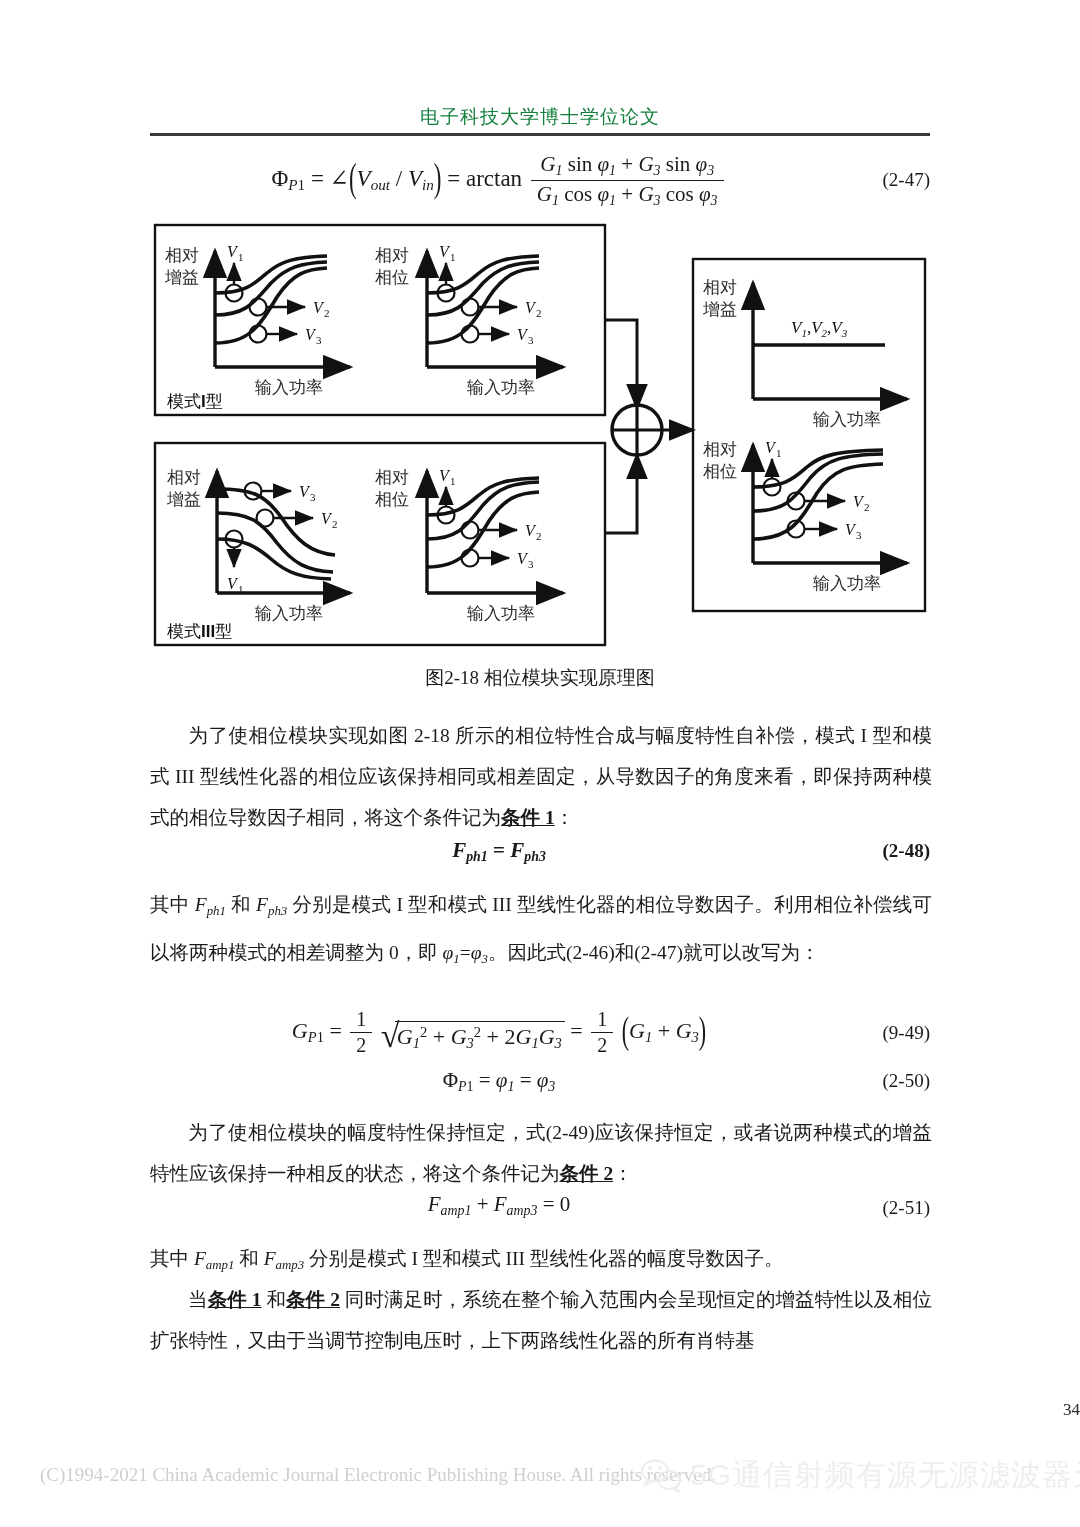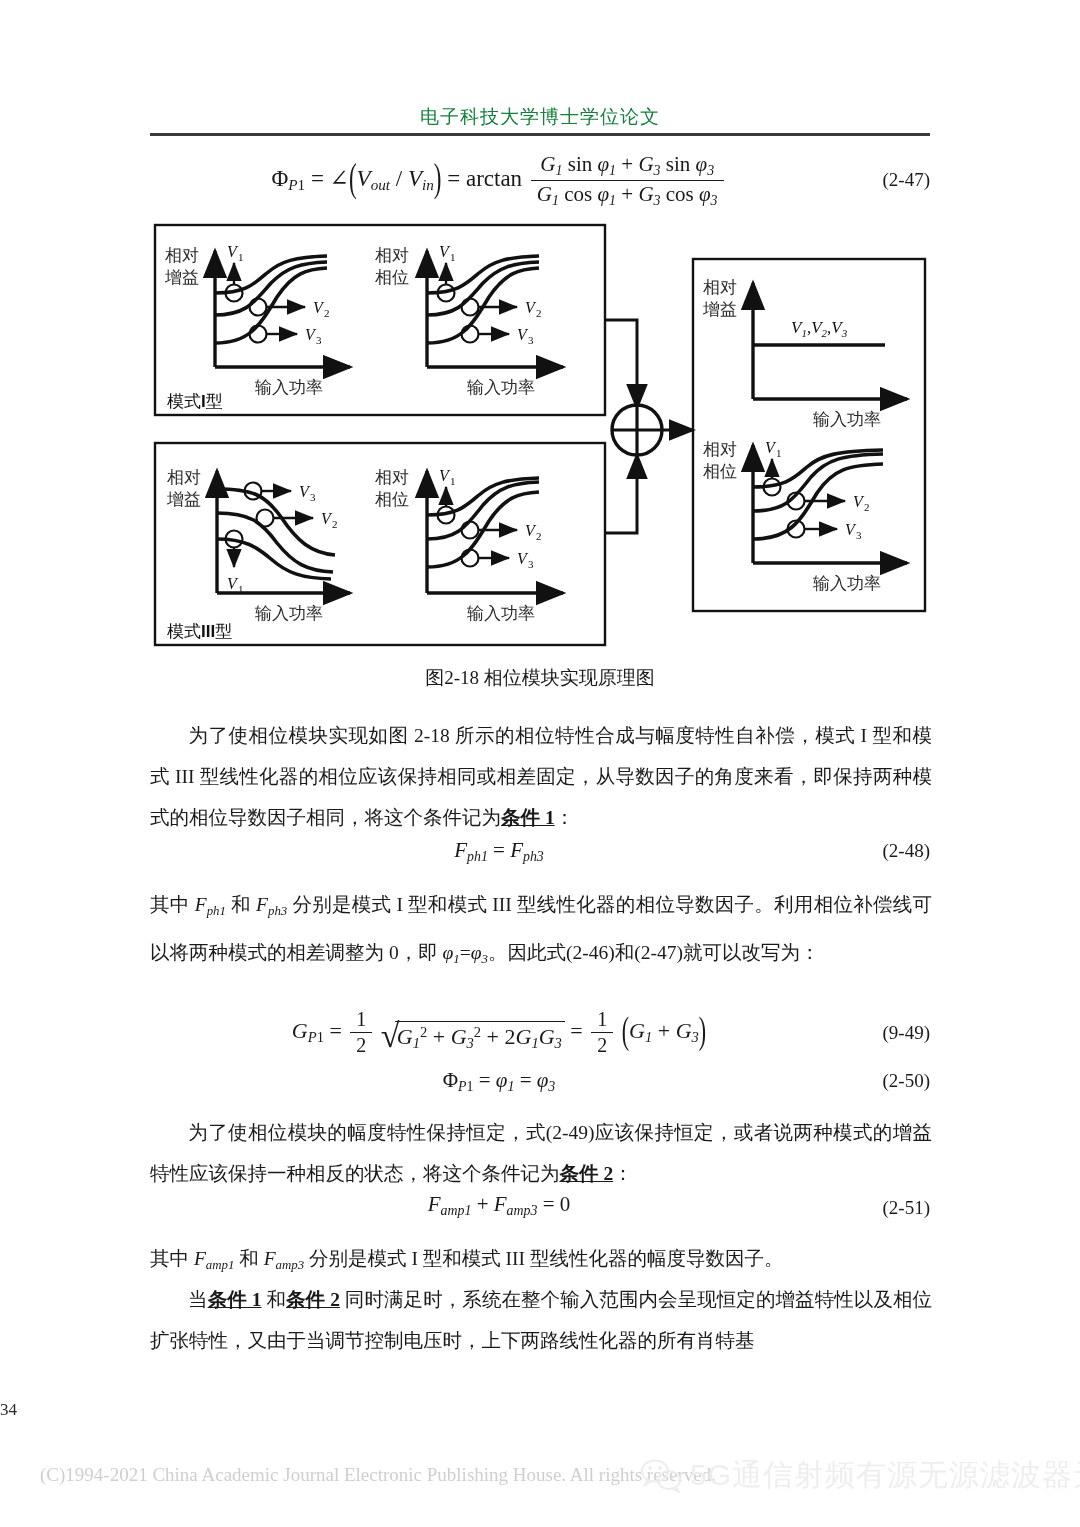--- a/index.html
+++ b/index.html
@@ -43,21 +43,21 @@
   .sqrt::before{content:"\221A";position:absolute;left:0;top:-2px;font-size:1.55em;line-height:1;}
   .sqrt .rad{display:inline-block;border-top:1.6px solid #1a1a1a;padding:2px 3px 0 2px;}
 
   .paren{display:inline-block;transform:scaleY(1.7);transform-origin:center;font-style:normal;}
 
   
   .figure{position:absolute;left:145px;top:215px;width:790px;height:440px;}
   .figcap{position:absolute;left:150px;top:665px;width:780px;text-align:center;font-size:19px;}
 
   
-  .pagenum{position:absolute;top:1400px;left:0;width:1080px;text-align:left;
+  .pagenum{position:absolute;top:1400px;left:0;width:1080px;text-align:right;
            font-size:17px;color:#2a2a2a;}
   .copyright{position:absolute;top:1464px;left:40px;font-size:19px;color:#cfcfcf;
              white-space:nowrap;font-family:"Liberation Serif","DejaVu Serif",serif;}
   .watermark{position:absolute;top:1455px;left:640px;display:flex;align-items:center;
              gap:8px;color:#eeeeee;font-size:30px;white-space:nowrap;
              font-family:"Liberation Sans","DejaVu Sans",sans-serif;}
   .wm-text{letter-spacing:1px;}
 </style>
 </head>
 <body>
@@ -243,21 +243,21 @@
       </g>
     </svg>
   </div>
 
   <div class="figcap">图2-18  相位模块实现原理图</div>
 
   <div class="para" style="top:715px;">
     <span class="ind"></span><span>为了使相位模块实现如图 2-18 所示的相位特性合成与幅度特性自补偿，模式 I 型和模式 III 型线性化器的相位应该保持相同或相差固定，从导数因子的角度来看，即保持两种模式的相位导数因子相同，将这个条件记为</span><b>条件 1</b><span>：</span>
   </div>
 
-  <div class="eq-row" style="top:838px;">
+  <div class="eq-row" style="top:838px;font-weight:bold;">
     <div class="eq-body">
       <span style="font-size:21px;">
         <span class="mi">F</span><sub>ph1</sub><span class="mu"> = </span><span class="mi">F</span><sub>ph3</sub>
       </span>
     </div>
     <div class="eq-num">(2-48)</div>
   </div>
 
   <div class="para" style="top:884px;">
     <span>其中 </span><span class="mi">F</span><sub>ph1</sub><span> 和 </span><span class="mi">F</span><sub>ph3</sub><span> 分别是模式 I 型和模式 III 型线性化器的相位导数因子。利用相位补偿线可以将两种模式的相差调整为 0，即 </span><span class="mi">φ</span><sub>1</sub><span class="mu">=</span><span class="mi">φ</span><sub>3</sub><span>。因此式(2-46)和(2-47)就可以改写为：</span>

